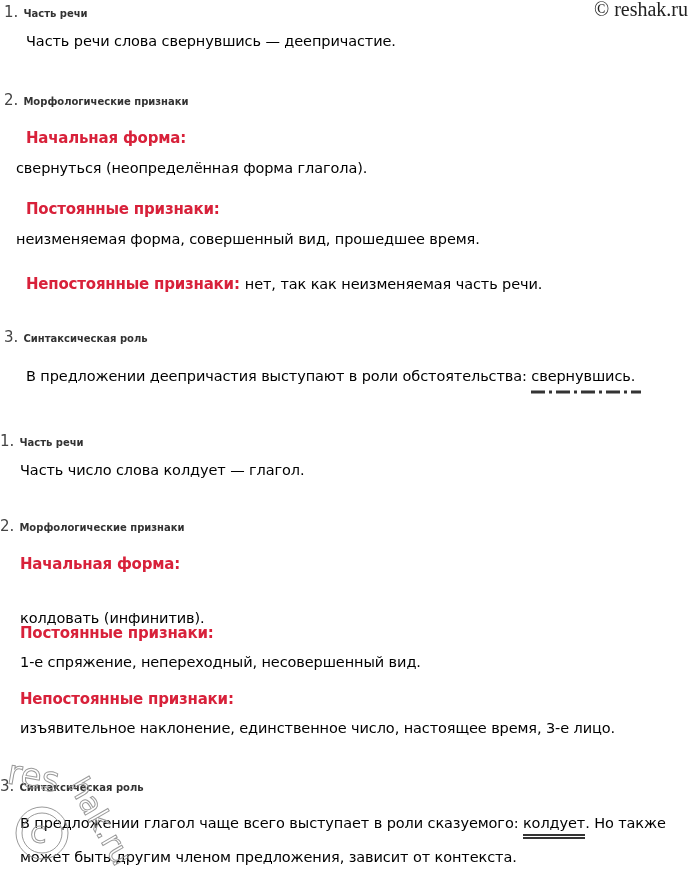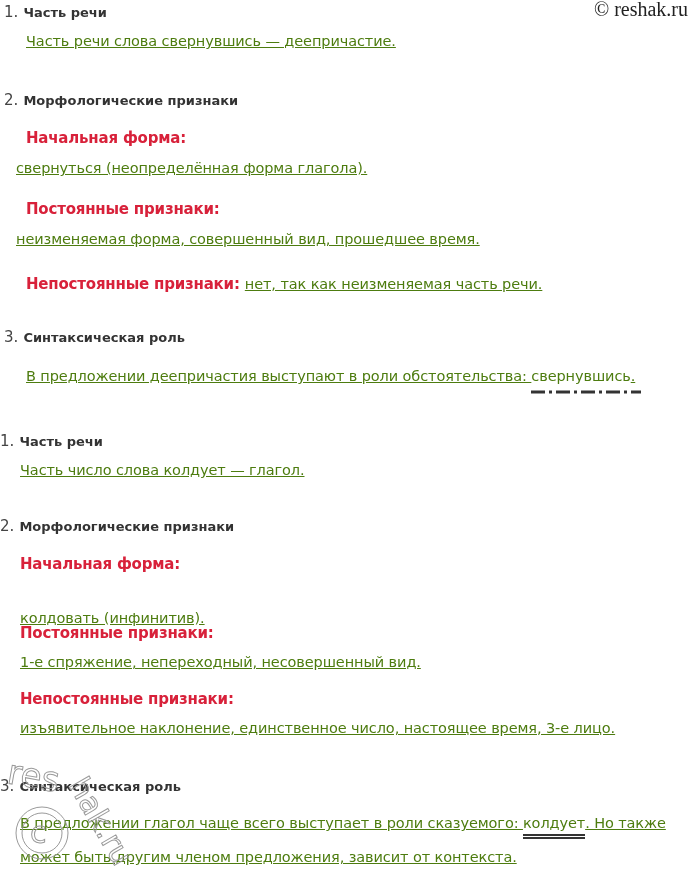--- a/index.html
+++ b/index.html
@@ -2,22 +2,22 @@
 <html><head>
 <meta charset="utf-8">
 <style>
   html, body { margin: 0; padding: 0; }
   body {
     width: 694px; height: 873px; overflow: hidden; background: #ffffff;
     font-family: "DejaVu Sans", sans-serif; color: #3b3b3b; position: relative;
   }
   .abs { position: absolute; white-space: nowrap; }
   .num { font-size: 15px; color: #444; }
-  .head { font-size: 13px; font-weight: bold; color: #333; }
-  .txt { font-size: 14.5px; color: #4d7c0f; letter-spacing: -0.1px; text-decoration: underline; }
+  .head { font-size: 10px; font-weight: bold; color: #333; }
+  .txt { font-size: 14.5px; color: #000000; letter-spacing: -0.1px; }
   .lbl { font-size: 15px; font-weight: bold; color: #d8213a; letter-spacing: -0.2px; text-align: right; }
   .copyright { font-family: "Liberation Serif", serif; font-size: 20px; color: #222; }
   .adv { position: relative; display: inline-block; }
   .adv-line {
     position: absolute; left: 0; right: 0; top: 21px; height: 6px;
   }
   .pred { position: relative; display: inline-block; }
   .pred-line {
     position: absolute; left: 0; right: 0; top: 19px; height: 5px;
     border-top: 2px solid #333; border-bottom: 2px solid #333; box-sizing: border-box;

